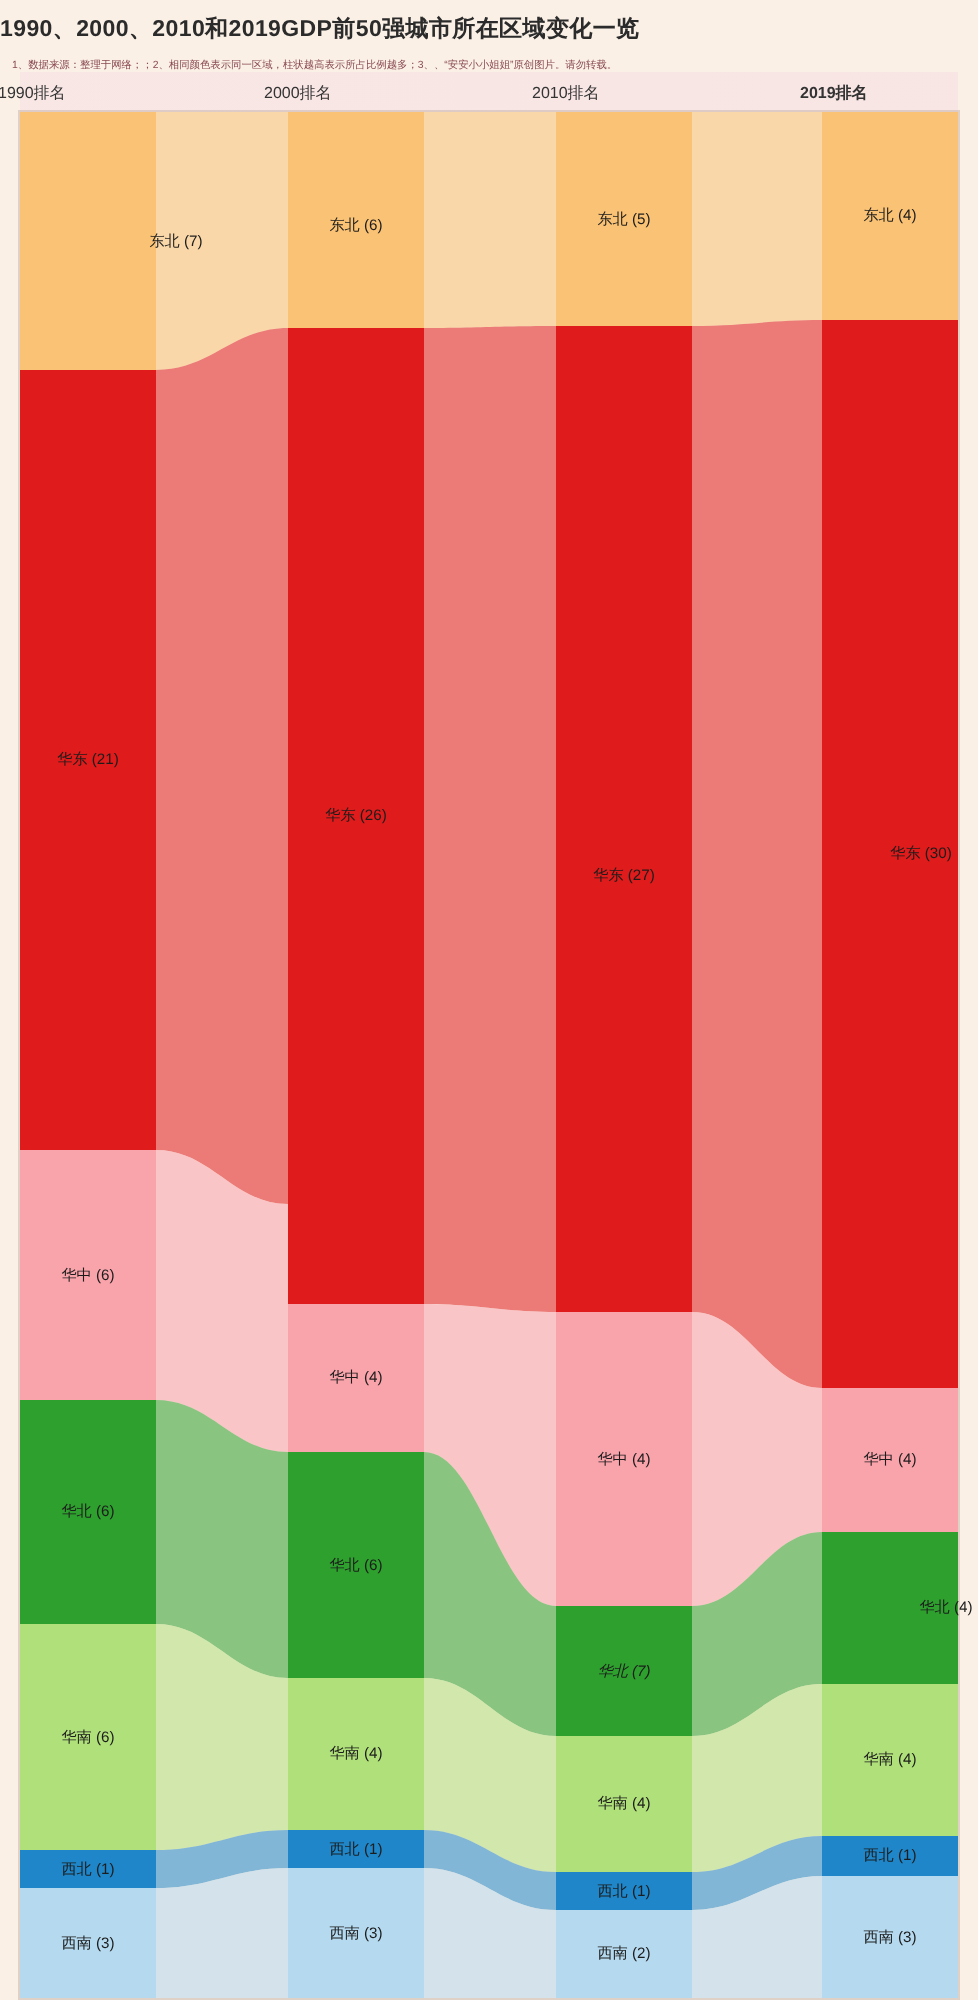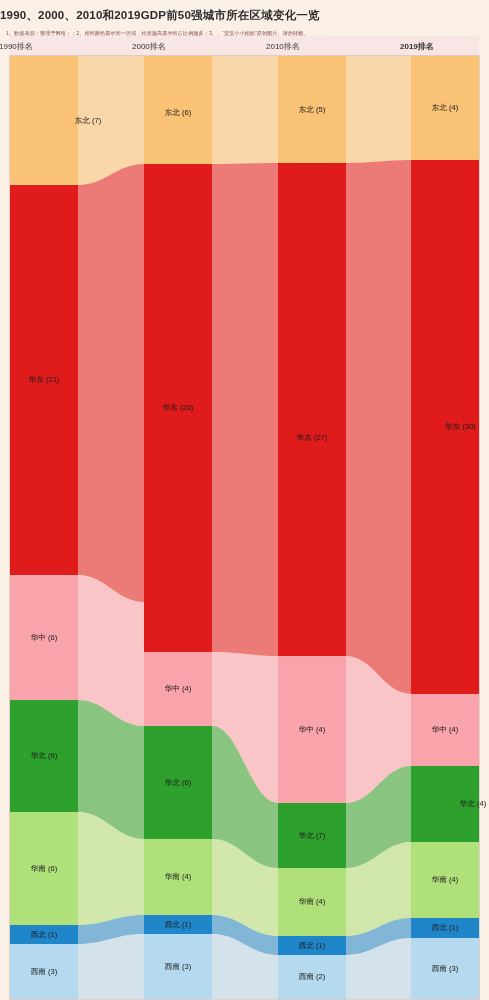--- a/index.html
+++ b/index.html
@@ -124,21 +124,21 @@
       <div class="node-label" style="left: 144px; width: 68px; top: 108px;">东北 (6)</div>
       <div class="node-label" style="left: 144px; width: 68px; top: 403px;">华东 (26)</div>
       <div class="node-label" style="left: 144px; width: 68px; top: 684px;">华中 (4)</div>
       <div class="node-label" style="left: 144px; width: 68px; top: 777.5px;">华北 (6)</div>
       <div class="node-label" style="left: 144px; width: 68px; top: 872px;">华南 (4)</div>
       <div class="node-label" style="left: 144px; width: 68px; top: 919.5px;">西北 (1)</div>
       <div class="node-label" style="left: 144px; width: 68px; top: 961.5px;">西南 (3)</div>
       <div class="node-label" style="left: 278px; width: 68px; top: 104.5px;">东北 (5)</div>
       <div class="node-label" style="left: 278px; width: 68px; top: 404.5px; margin-top: 28px;">华东 (27)</div>
       <div class="node-label" style="left: 278px; width: 68px; top: 724.5px;">华中 (4)</div>
-      <div class="node-label" style="left: 278px; width: 68px; top: 830.5px;">华北 (7)</div>
+      <div class="node-label" style="left: 278px; width: 68px; top: 830.5px; font-style: italic;">华北 (7)</div>
       <div class="node-label" style="left: 278px; width: 68px; top: 897px;">华南 (4)</div>
       <div class="node-label" style="left: 278px; width: 68px; top: 940.5px;">西北 (1)</div>
       <div class="node-label" style="left: 278px; width: 68px; top: 972px;">西南 (2)</div>
       <div class="node-label" style="left: 411px; width: 68px; top: 103px;">东北 (4)</div>
       <div class="node-label" style="left: 419px; width: 83px; top: 422px;">华东 (30)</div>
       <div class="node-label" style="left: 411px; width: 68px; top: 725px;">华中 (4)</div>
       <div class="node-label" style="left: 411px; width: 68px; top: 799px; padding-left: 28px;">华北 (4)</div>
       <div class="node-label" style="left: 411px; width: 68px; top: 875px;">华南 (4)</div>
       <div class="node-label" style="left: 411px; width: 68px; top: 923px;">西北 (1)</div>
       <div class="node-label" style="left: 411px; width: 68px; top: 963.5px;">西南 (3)</div>

